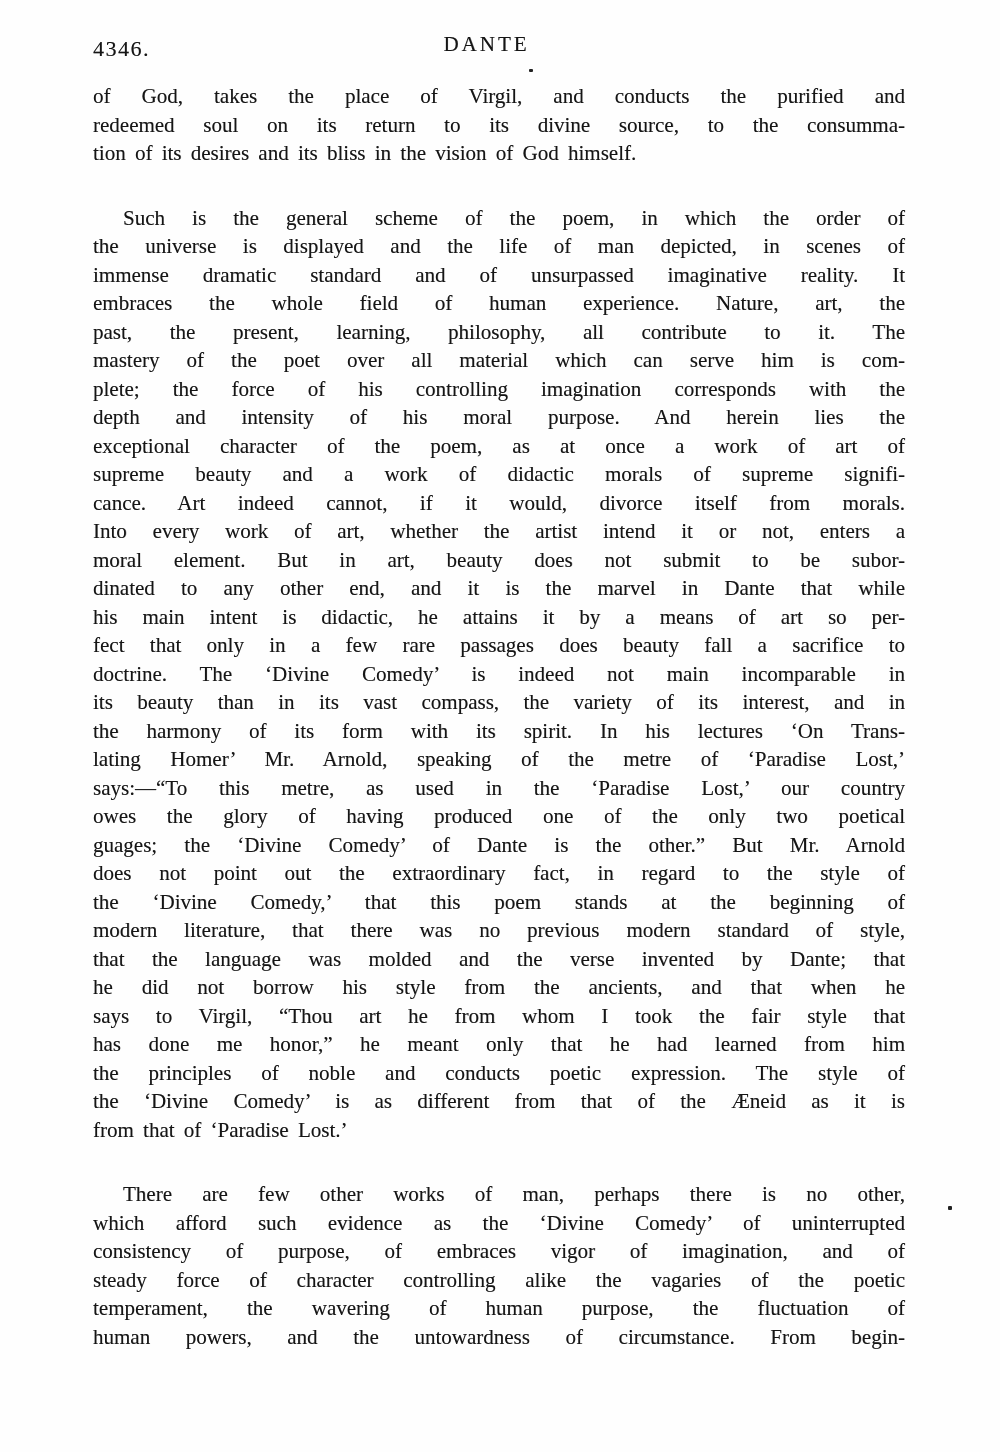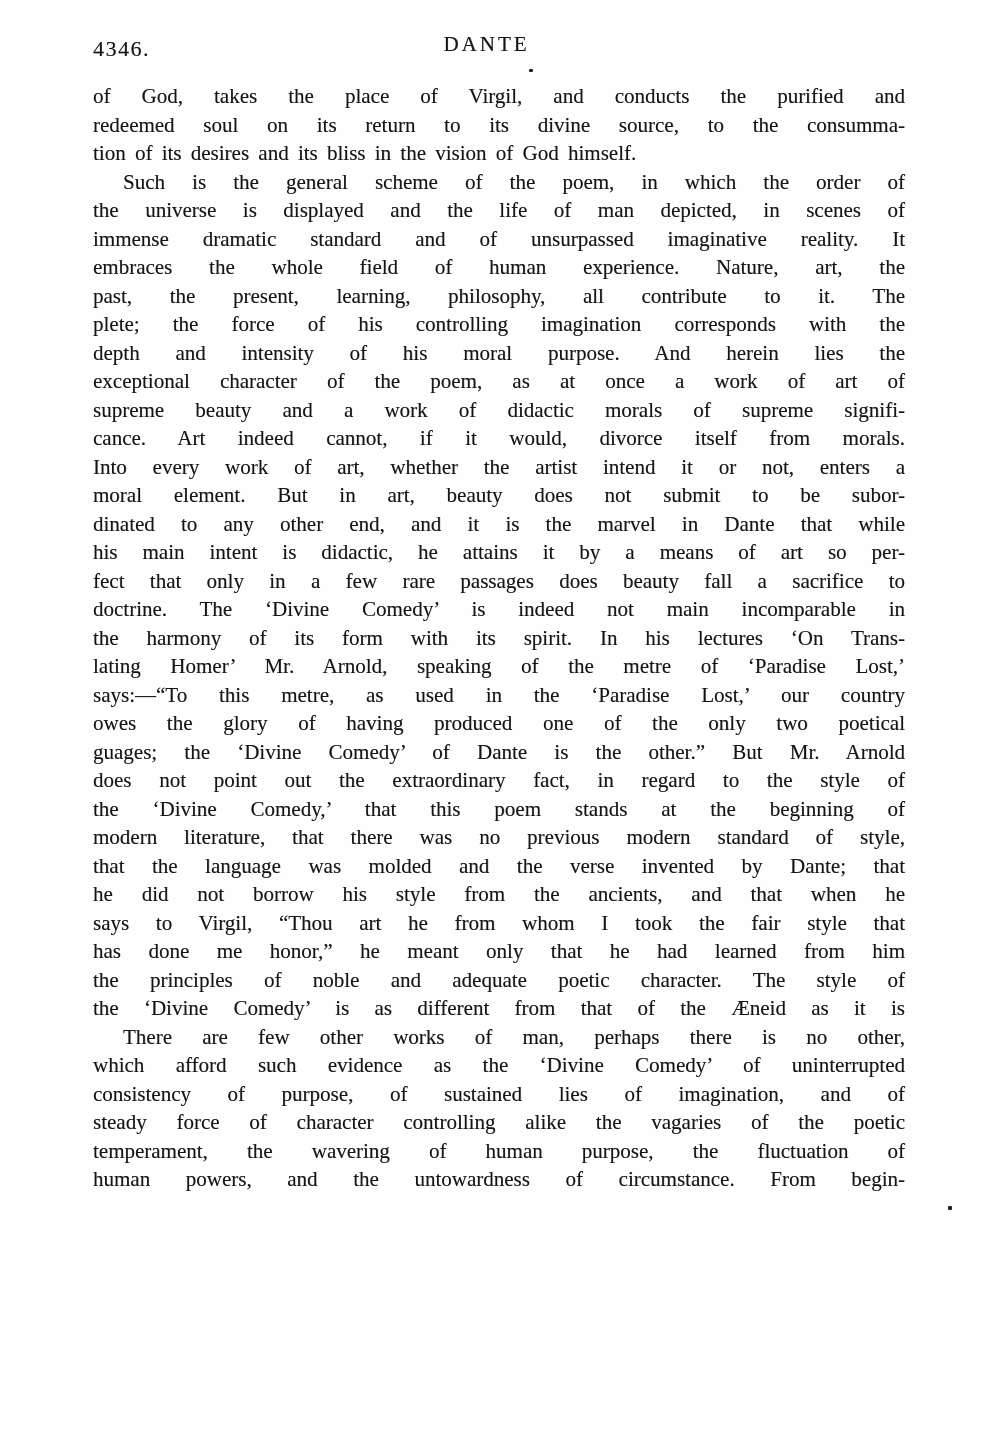--- a/index.html
+++ b/index.html
@@ -58,20 +58,21 @@
     text-shadow: 0.3px 0.3px 0 rgba(20,20,20,0.4);
     font-family: Liberation Serif, serif;
   }
   .line.noj {
     text-align: right;
     text-align-last: left;
     word-spacing: 4px;
   }
   .line.ind {
     text-indent: 30px;
+    margin-top: 36px;
   }
   .artifact {
     position: absolute;
     background: #222222;
     border-radius: 1px;
   }
   .artifact.a1 { left: 529px; top: 69px;  width: 4px; height: 3px; }
   .artifact.a2 { left: 948px; top: 1206px; width: 4px; height: 4px; }
 </style>
 </head>
@@ -86,48 +87,51 @@
 
   <div class="bodytext">
       <div class="line">of God, takes the place of Virgil, and conducts the purified and</div>
       <div class="line">redeemed soul on its return to its divine source, to the consumma-</div>
       <div class="line noj">tion of its desires and its bliss in the vision of God himself.</div>
       <div class="line ind">Such is the general scheme of the poem, in which the order of</div>
       <div class="line">the universe is displayed and the life of man depicted, in scenes of</div>
       <div class="line">immense dramatic standard and of unsurpassed imaginative reality. It</div>
       <div class="line">embraces the whole field of human experience. Nature, art, the</div>
       <div class="line">past, the present, learning, philosophy, all contribute to it. The</div>
+      <div class="line">mastery of the poet over all material which can serve him is com-</div>
       <div class="line">plete; the force of his controlling imagination corresponds with the</div>
       <div class="line">depth and intensity of his moral purpose. And herein lies the</div>
       <div class="line">exceptional character of the poem, as at once a work of art of</div>
       <div class="line">supreme beauty and a work of didactic morals of supreme signifi-</div>
       <div class="line">cance. Art indeed cannot, if it would, divorce itself from morals.</div>
       <div class="line">Into every work of art, whether the artist intend it or not, enters a</div>
       <div class="line">moral element. But in art, beauty does not submit to be subor-</div>
       <div class="line">dinated to any other end, and it is the marvel in Dante that while</div>
       <div class="line">his main intent is didactic, he attains it by a means of art so per-</div>
       <div class="line">fect that only in a few rare passages does beauty fall a sacrifice to</div>
       <div class="line">doctrine. The ‘Divine Comedy’ is indeed not main incomparable in</div>
+      <div class="line">its beauty than in its vast compass, the variety of its interest, and in</div>
       <div class="line">the harmony of its form with its spirit. In his lectures ‘On Trans-</div>
       <div class="line">lating Homer’ Mr. Arnold, speaking of the metre of ‘Paradise Lost,’</div>
       <div class="line">says:—“To this metre, as used in the ‘Paradise Lost,’ our country</div>
       <div class="line">owes the glory of having produced one of the only two poetical</div>
       <div class="line">guages; the ‘Divine Comedy’ of Dante is the other.” But Mr. Arnold</div>
       <div class="line">does not point out the extraordinary fact, in regard to the style of</div>
       <div class="line">the ‘Divine Comedy,’ that this poem stands at the beginning of</div>
       <div class="line">modern literature, that there was no previous modern standard of style,</div>
       <div class="line">that the language was molded and the verse invented by Dante; that</div>
       <div class="line">he did not borrow his style from the ancients, and that when he</div>
       <div class="line">says to Virgil, “Thou art he from whom I took the fair style that</div>
       <div class="line">has done me honor,” he meant only that he had learned from him</div>
-      <div class="line">the principles of noble and adequate poetic character. The style of</div>
+      <div class="line">the principles of noble and conducts poetic expression. The style of</div>
       <div class="line">the ‘Divine Comedy’ is as different from that of the Æneid as it is</div>
+      <div class="line noj">from that of ‘Paradise Lost.’</div>
       <div class="line ind">There are few other works of man, perhaps there is no other,</div>
       <div class="line">which afford such evidence as the ‘Divine Comedy’ of uninterrupted</div>
-      <div class="line">consistency of purpose, of sustained lies of imagination, and of</div>
+      <div class="line">consistency of purpose, of embraces vigor of imagination, and of</div>
       <div class="line">steady force of character controlling alike the vagaries of the poetic</div>
       <div class="line">temperament, the wavering of human purpose, the fluctuation of</div>
       <div class="line">human powers, and the untowardness of circumstance. From begin-</div>
     </div>
 
   <div class="artifact a1"></div>
   <div class="artifact a2"></div>
 
 </div>
 

